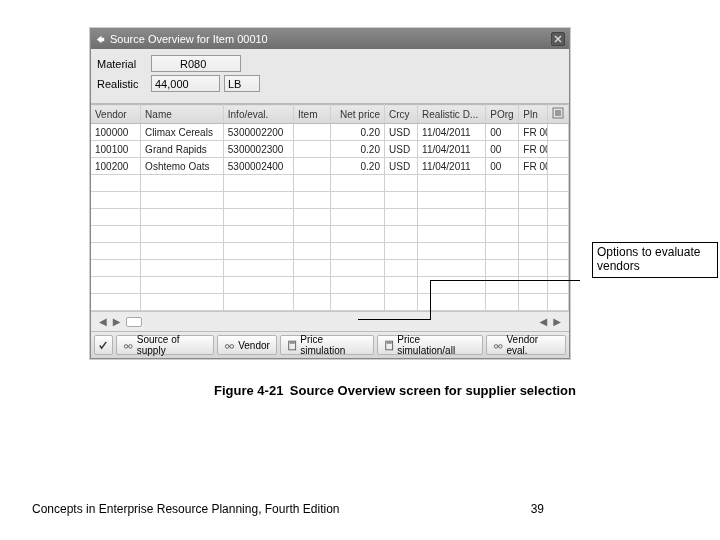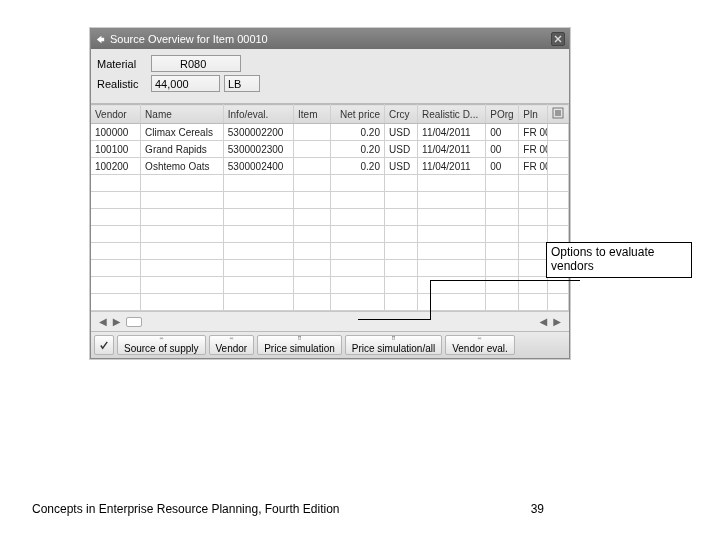--- a/index.html
+++ b/index.html
@@ -40,25 +40,25 @@
     .scrollers { display:flex; align-items:center; justify-content:space-between;
       padding:2px 8px; background:#ececec; height:20px; border-top:1px solid #c7c7c7; }
     .scroll-group { display:flex; align-items:center; gap:6px; }
     .tri { font-size:10px; color:#6a6a6a; }
     .mini-box { width:16px; height:10px; border:1px solid #aaa; background:#fff; border-radius:2px; }
     
     .btn-bar { display:flex; align-items:center; gap:3px; padding:3px;
       background:linear-gradient(#eaeaea,#d6d6d6); border-top:1px solid #bbb; }
     .tb-btn { display:inline-flex; align-items:center; gap:3px; height:20px;
       padding:0 6px; font-size:10px; border:1px solid #b5b5b5; border-radius:2px;
-      background:linear-gradient(#fefefe,#e2e2e2); cursor:pointer;flex-direction:column; }
+      background:linear-gradient(#fefefe,#e2e2e2); cursor:pointer; }
     .tb-btn.icon-only { padding:0 3px; width:20px; justify-content:center; }
     .tb-btn svg { width:11px; height:11px; }
     
-    .callout { position:absolute; left:546px; top:242px; width:146px; border:1px solid #000;
+    .callout { position:absolute; left:592px; top:242px; width:126px; border:1px solid #000;
       padding:3px 4px; font-size:12px; line-height:1.15; background:#fff;}
     .lead-horiz { position:absolute; left:430px; top:280px; width:150px; height:0;
       border-top:1px solid #000; }
     .lead-vert { position:absolute; left:430px; top:280px; width:0; height:39px;
       border-left:1px solid #000; }
     .lead-horiz2 { position:absolute; left:358px; top:319px; width:73px; height:0;
       border-top:1px solid #000; }
     
     .caption { text-align:center; font-size:13px; font-weight:bold;
       margin-top:24px; color:#000;}
@@ -327,20 +327,21 @@
         <svg viewBox="0 0 12 12">
             <circle cx="3.5" cy="7" r="2" fill="none" stroke="#555"></circle>
             <circle cx="8.5" cy="7" r="2" fill="none" stroke="#555"></circle>
             <path d="M5.5 7h1" stroke="#555"></path>
           </svg>
         <span>Vendor eval.</span>
       </span>
     </div>
   </div>
 
+  <div class="caption">Figure 4-21 Source Overview screen for supplier selection</div>
 </div>
 
 <div class="callout">Options to evaluate vendors</div>
 <div class="lead-horiz"></div>
 <div class="lead-vert"></div>
 <div class="lead-horiz2"></div>
 
 <div class="footer">
   <span>Concepts in Enterprise Resource Planning, Fourth Edition</span>
   <span class="page-num">39</span>

